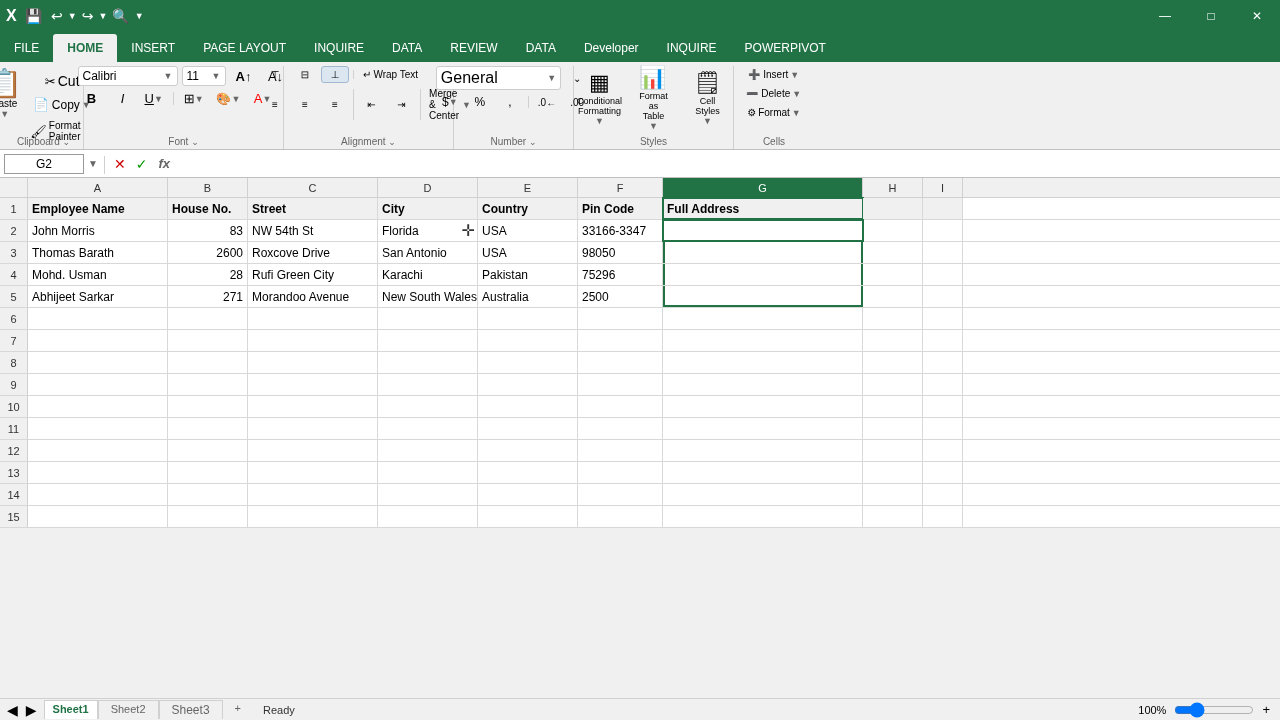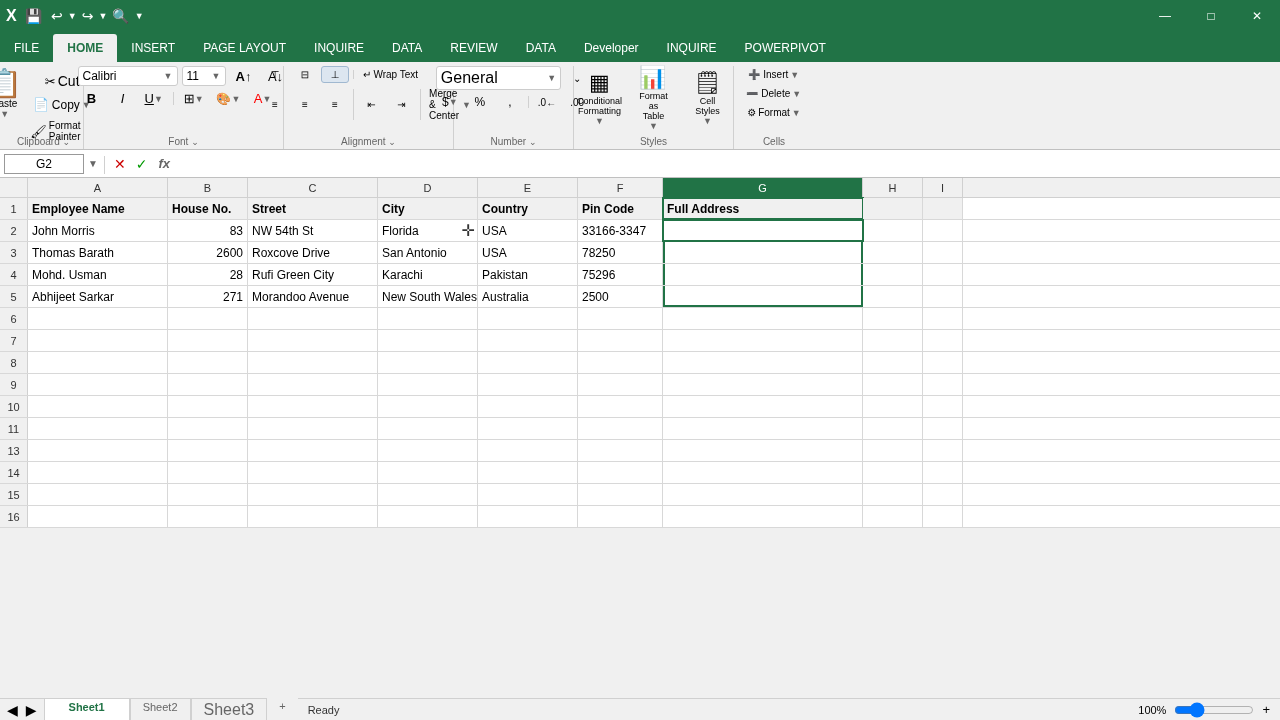--- a/index.html
+++ b/index.html
@@ -514,21 +514,21 @@
     <div class="cell" style="width:40px;min-width:40px;"></div>
   </div>
 
   <div class="sheet-row">
     <div class="row-num">3</div>
     <div class="cell" style="width:140px;min-width:140px;">Thomas Barath</div>
     <div class="cell num" style="width:80px;min-width:80px;">2600</div>
     <div class="cell" style="width:130px;min-width:130px;">Roxcove Drive</div>
     <div class="cell" style="width:100px;min-width:100px;">San Antonio</div>
     <div class="cell" style="width:100px;min-width:100px;">USA</div>
-    <div class="cell" style="width:85px;min-width:85px;">78250</div>
+    <div class="cell" style="width:85px;min-width:85px;">98050</div>
     <div class="cell" style="width:200px;min-width:200px;border-right:2px solid #217346;border-left:2px solid #217346;background:white;"></div>
     <div class="cell" style="width:60px;min-width:60px;"></div>
     <div class="cell" style="width:40px;min-width:40px;"></div>
   </div>
 
   <div class="sheet-row">
     <div class="row-num">4</div>
     <div class="cell" style="width:140px;min-width:140px;">Mohd. Usman</div>
     <div class="cell num" style="width:80px;min-width:80px;">28</div>
     <div class="cell" style="width:130px;min-width:130px;">Rufi Green City</div>
@@ -620,20 +620,32 @@
       <div class="cell" style="width:80px;min-width:80px;"></div>
       <div class="cell" style="width:130px;min-width:130px;"></div>
       <div class="cell" style="width:100px;min-width:100px;"></div>
       <div class="cell" style="width:100px;min-width:100px;"></div>
       <div class="cell" style="width:85px;min-width:85px;"></div>
       <div class="cell" style="width:200px;min-width:200px;background:white;"></div>
       <div class="cell" style="width:60px;min-width:60px;"></div>
       <div class="cell" style="width:40px;min-width:40px;"></div>
     </div>
       <div class="sheet-row">
+      <div class="row-num">12</div>
+      <div class="cell" style="width:140px;min-width:140px;"></div>
+      <div class="cell" style="width:80px;min-width:80px;"></div>
+      <div class="cell" style="width:130px;min-width:130px;"></div>
+      <div class="cell" style="width:100px;min-width:100px;"></div>
+      <div class="cell" style="width:100px;min-width:100px;"></div>
+      <div class="cell" style="width:85px;min-width:85px;"></div>
+      <div class="cell" style="width:200px;min-width:200px;background:white;"></div>
+      <div class="cell" style="width:60px;min-width:60px;"></div>
+      <div class="cell" style="width:40px;min-width:40px;"></div>
+    </div>
+      <div class="sheet-row">
       <div class="row-num">13</div>
       <div class="cell" style="width:140px;min-width:140px;"></div>
       <div class="cell" style="width:80px;min-width:80px;"></div>
       <div class="cell" style="width:130px;min-width:130px;"></div>
       <div class="cell" style="width:100px;min-width:100px;"></div>
       <div class="cell" style="width:100px;min-width:100px;"></div>
       <div class="cell" style="width:85px;min-width:85px;"></div>
       <div class="cell" style="width:200px;min-width:200px;background:white;"></div>
       <div class="cell" style="width:60px;min-width:60px;"></div>
       <div class="cell" style="width:40px;min-width:40px;"></div>
@@ -645,54 +657,42 @@
       <div class="cell" style="width:130px;min-width:130px;"></div>
       <div class="cell" style="width:100px;min-width:100px;"></div>
       <div class="cell" style="width:100px;min-width:100px;"></div>
       <div class="cell" style="width:85px;min-width:85px;"></div>
       <div class="cell" style="width:200px;min-width:200px;background:white;"></div>
       <div class="cell" style="width:60px;min-width:60px;"></div>
       <div class="cell" style="width:40px;min-width:40px;"></div>
     </div>
       <div class="sheet-row">
       <div class="row-num">15</div>
-      <div class="cell" style="width:140px;min-width:140px;"></div>
-      <div class="cell" style="width:80px;min-width:80px;"></div>
-      <div class="cell" style="width:130px;min-width:130px;"></div>
-      <div class="cell" style="width:100px;min-width:100px;"></div>
-      <div class="cell" style="width:100px;min-width:100px;"></div>
-      <div class="cell" style="width:85px;min-width:85px;"></div>
-      <div class="cell" style="width:200px;min-width:200px;background:white;"></div>
-      <div class="cell" style="width:60px;min-width:60px;"></div>
-      <div class="cell" style="width:40px;min-width:40px;"></div>
-    </div>
-      <div class="sheet-row">
-      <div class="row-num">16</div>
       <div class="cell" style="width:140px;min-width:140px;"></div>
       <div class="cell" style="width:80px;min-width:80px;"></div>
       <div class="cell" style="width:130px;min-width:130px;"></div>
       <div class="cell" style="width:100px;min-width:100px;"></div>
       <div class="cell" style="width:100px;min-width:100px;"></div>
       <div class="cell" style="width:85px;min-width:85px;"></div>
       <div class="cell" style="width:200px;min-width:200px;background:white;"></div>
       <div class="cell" style="width:60px;min-width:60px;"></div>
       <div class="cell" style="width:40px;min-width:40px;"></div>
     </div>
     </div>
 </div>
 
 <div style="position:fixed;bottom:0;left:0;right:0;background:#f0f0f0;border-top:1px solid #d0d0d0;height:22px;display:flex;align-items:center;">
   <div style="display:flex;align-items:center;gap:2px;padding:0 4px;">
     <span style="font-size:14px;cursor:pointer;padding:0 3px;">◀</span>
     <span style="font-size:14px;cursor:pointer;padding:0 3px;">▶</span>
   </div>
   <div style="display:flex;">
-    <div style="padding:2px 24px;background:white;border:1px solid #d0d0d0;border-bottom:none;font-size:11px;cursor:pointer;font-weight:600;color:#217346;">Sheet1</div>
+    <div style="padding:2px 8px;background:white;border:1px solid #d0d0d0;border-bottom:none;font-size:11px;cursor:pointer;font-weight:600;color:#217346;">Sheet1</div>
     <div style="padding:2px 12px;background:#f0f0f0;border:1px solid #d0d0d0;border-bottom:none;font-size:11px;cursor:pointer;color:#666;">Sheet2</div>
-    <div style="padding:2px 12px;background:#f0f0f0;border:1px solid #d0d0d0;border-bottom:none;font-size:16px;cursor:pointer;color:#666;">Sheet3</div>
+    <div style="padding:2px 12px;background:#f0f0f0;border:1px solid #d0d0d0;border-bottom:none;font-size:12px;cursor:pointer;color:#666;">Sheet3</div>
     <div style="padding:2px 12px;background:#f0f0f0;font-size:11px;cursor:pointer;color:#666;">+</div>
   </div>
   <div style="flex:1;display:flex;justify-content:space-between;align-items:center;padding:0 10px;">
     <span style="font-size:11px;color:#333;">Ready</span>
     <div style="display:flex;align-items:center;gap:8px;">
       <span style="font-size:11px;">100%</span>
       <input type="range" min="10" max="400" value="100" style="width: 80px;">
       <span style="font-size:13px;cursor:pointer;">+</span>
     </div>
   </div>

